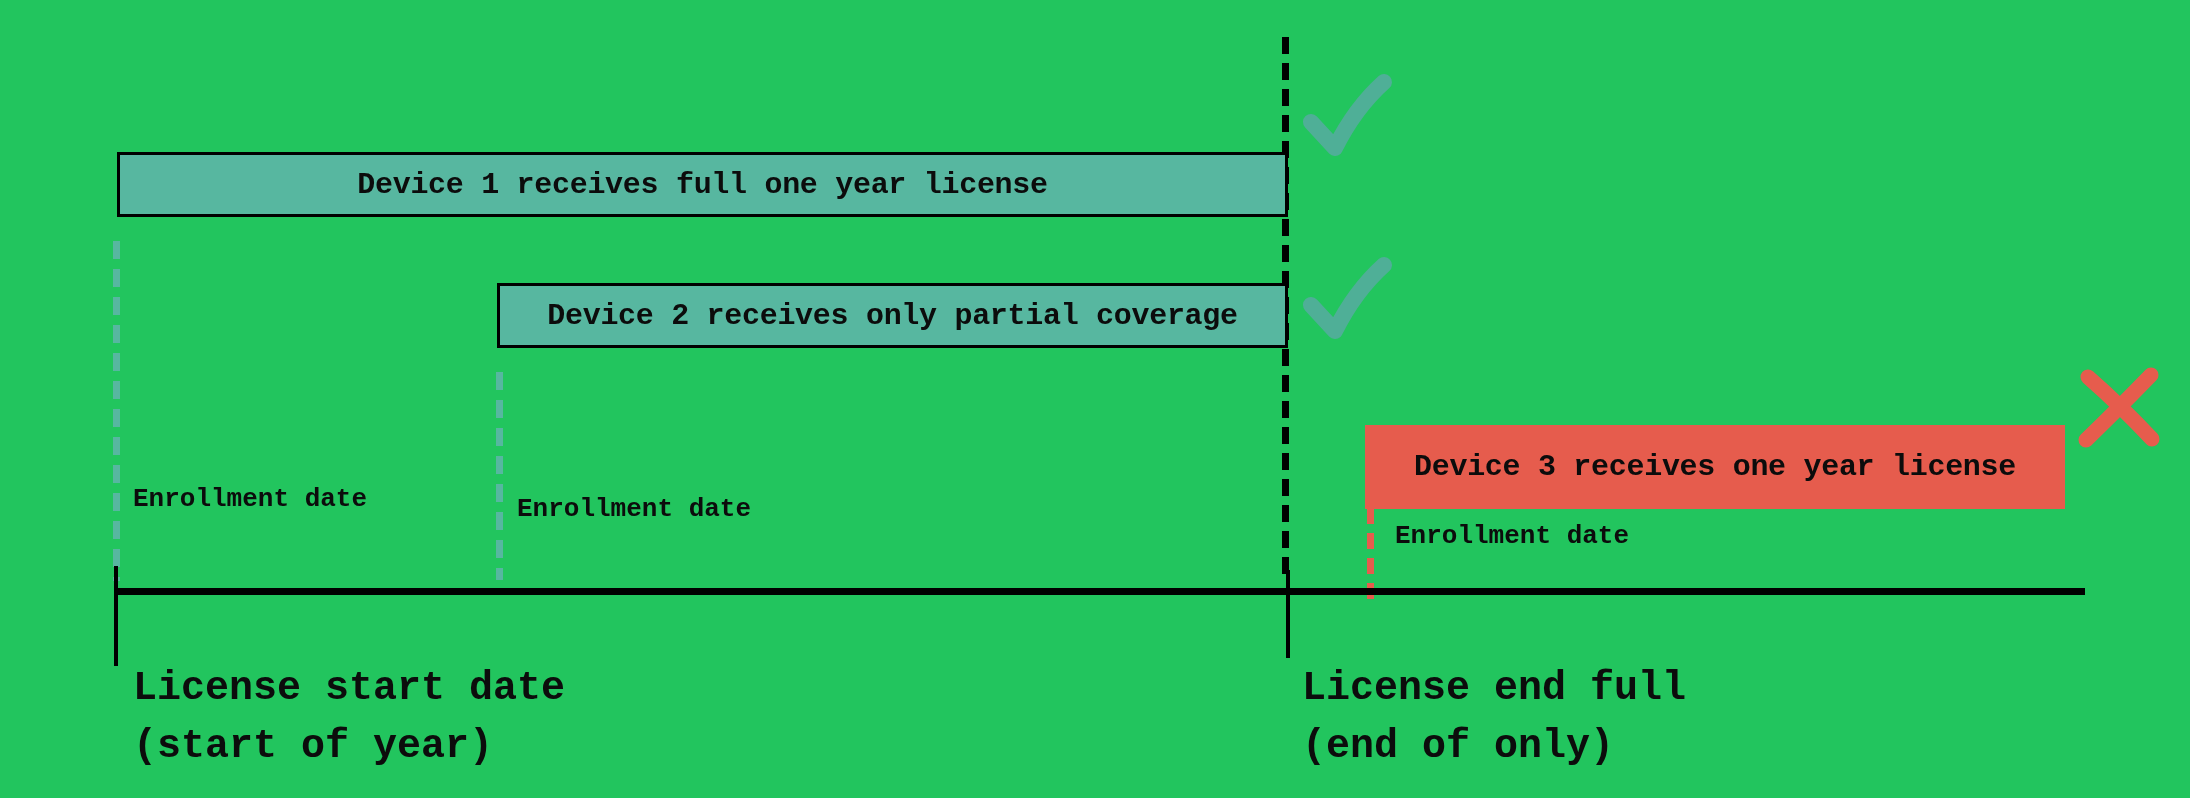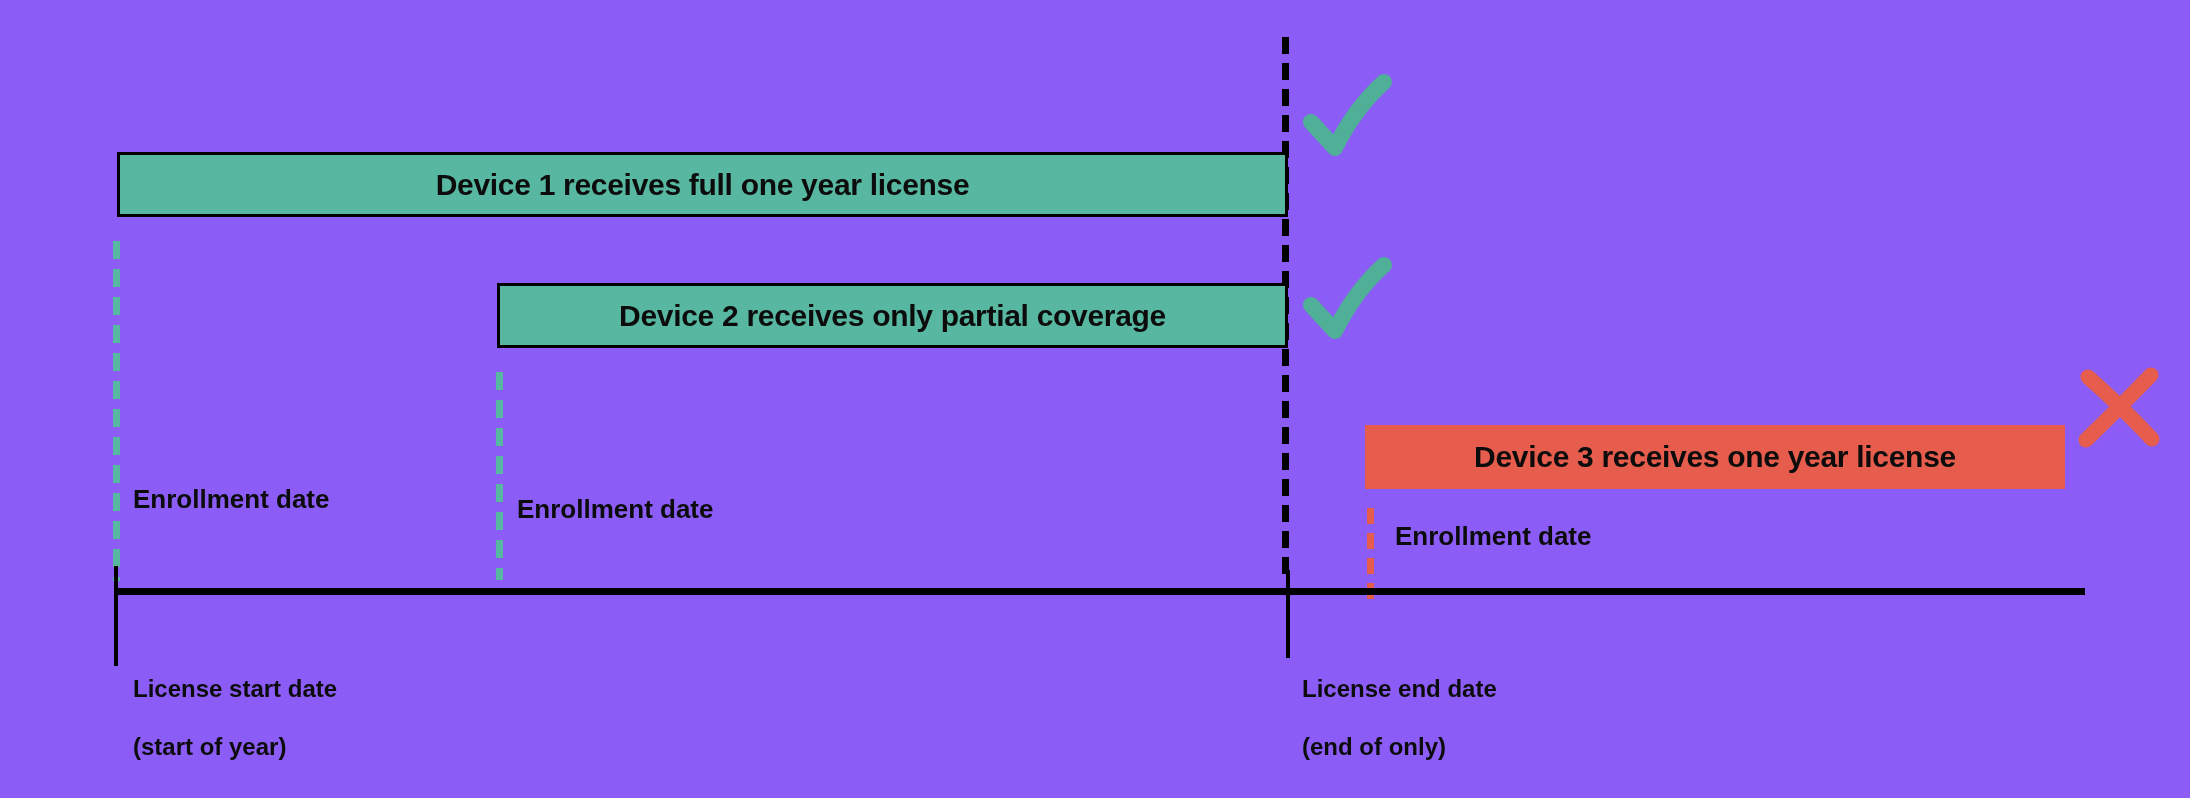--- a/index.html
+++ b/index.html
@@ -1,36 +1,36 @@
 <!DOCTYPE html>
 <html style="--teal: #57B7A0; --check: #4FAF97; --red: #E65C4D; --axis: #000000;"><head>
 <meta charset="utf-8">
 <style>
   html,body{margin:0;padding:0;background:#ffffff;}
   .canvas{
     position:relative;
     width:2190px;height:798px;
-    background:#8b5cf6;
-    font-family:Liberation Sans, sans-serif;
+    background:#22c55e;
+    font-family:Liberation Mono, monospace;
     color:#111;
     overflow:hidden;
   }
   
   .bar{
     position:absolute;
     display:flex;align-items:center;justify-content:center;
     box-sizing:border-box;
     font-weight:bold;font-size:30px;letter-spacing:-0.3px;color:#0c0c0c;
     white-space:nowrap;
   }
   .bar.teal{background:var(--teal);border:3px solid #000;}
   .bar.red{background:var(--red);border:none;}
   .bar-1{left:117px;top:152px;width:1171px;height:65px;}
   .bar-2{left:497px;top:283px;width:791px;height:65px;}
-  .bar-3{left:1365px;top:425px;width:700px;height:64px;}
+  .bar-3{left:1365px;top:425px;width:700px;height:84px;}
   
   .vdash{position:absolute;width:7px;}
   .vdash.black{
     left:1282px;top:37px;height:545px;
     background:repeating-linear-gradient(to bottom,#000 0 17px,transparent 17px 26px);
   }
   .vdash.teal1{
     left:113px;top:241px;height:340px;
     background:repeating-linear-gradient(to bottom,var(--teal) 0 18px,transparent 18px 28px);
   }
@@ -49,21 +49,21 @@
   .tick.end{left:1286px;top:570px;height:88px;}
   
   .enroll{
     position:absolute;font-weight:bold;font-size:26px;color:#0c0c0c;white-space:nowrap;
   }
   .enroll.e1{left:133px;top:484px;}
   .enroll.e2{left:517px;top:494px;}
   .enroll.e3{left:1395px;top:521px;}
   
   .axis-label{
-    position:absolute;font-weight:bold;font-size:24px;line-height:58px;color:#0c0c0c;white-space:nowrap;
+    position:absolute;font-weight:bold;font-size:40px;line-height:58px;color:#0c0c0c;white-space:nowrap;
   }
   .axis-label.start{left:133px;top:660px;}
   .axis-label.end{left:1302px;top:660px;}
   
   .result-icon{position:absolute;}
   .result-icon svg{display:block;}
   .check-1{left:1297px;top:70px;}
   .check-2{left:1297px;top:253px;}
   .cross-1{left:2072px;top:363px;}
   .check-stroke{color:var(--check);}
@@ -96,21 +96,21 @@
 
   <div class="timeline"></div>
   <div class="tick start"></div>
   <div class="tick end"></div>
 
   <div class="axis-label start">
     <div>License start date</div>
     <div>(start of year)</div>
   </div>
   <div class="axis-label end">
-    <div>License end date</div>
+    <div>License end full</div>
     <div>(end of only)</div>
   </div>
 
   <div class="result-icon check-1 check-stroke">
     <svg width="100" height="95" viewBox="0 0 100 95" fill="none">
       <path d="M14 52 L38 78 Q58 38 87 12" stroke="currentColor" stroke-width="16" stroke-linecap="round" stroke-linejoin="round"></path>
     </svg>
   </div>
   <div class="result-icon check-2 check-stroke">
     <svg width="100" height="95" viewBox="0 0 100 95" fill="none">

